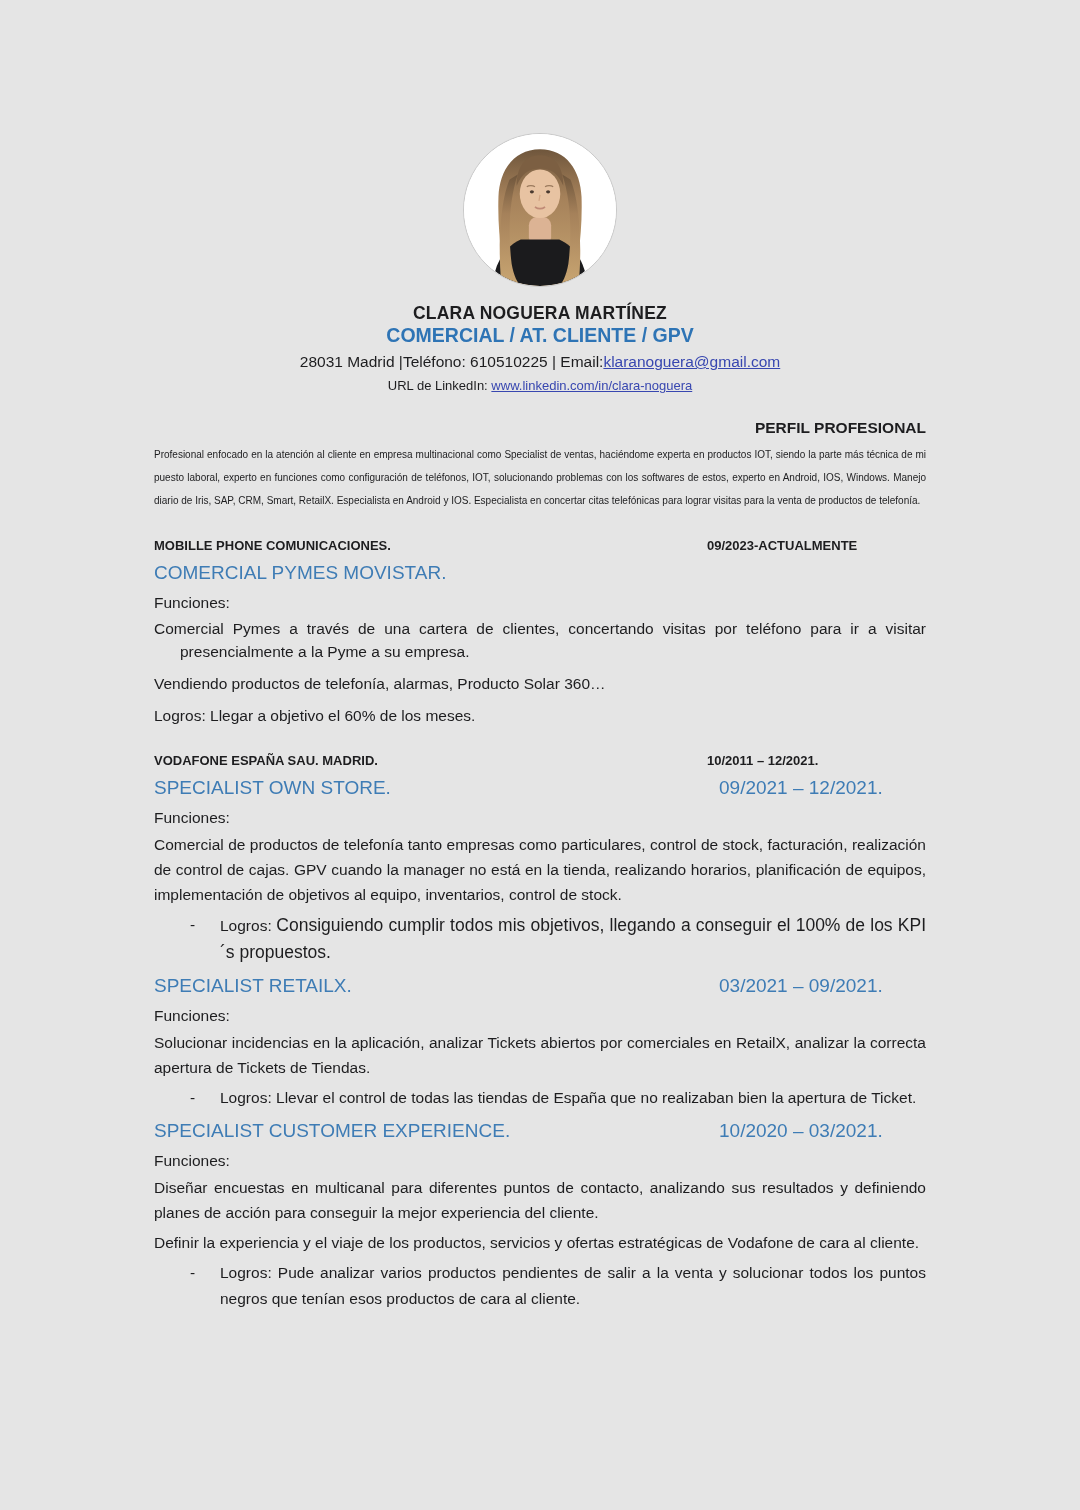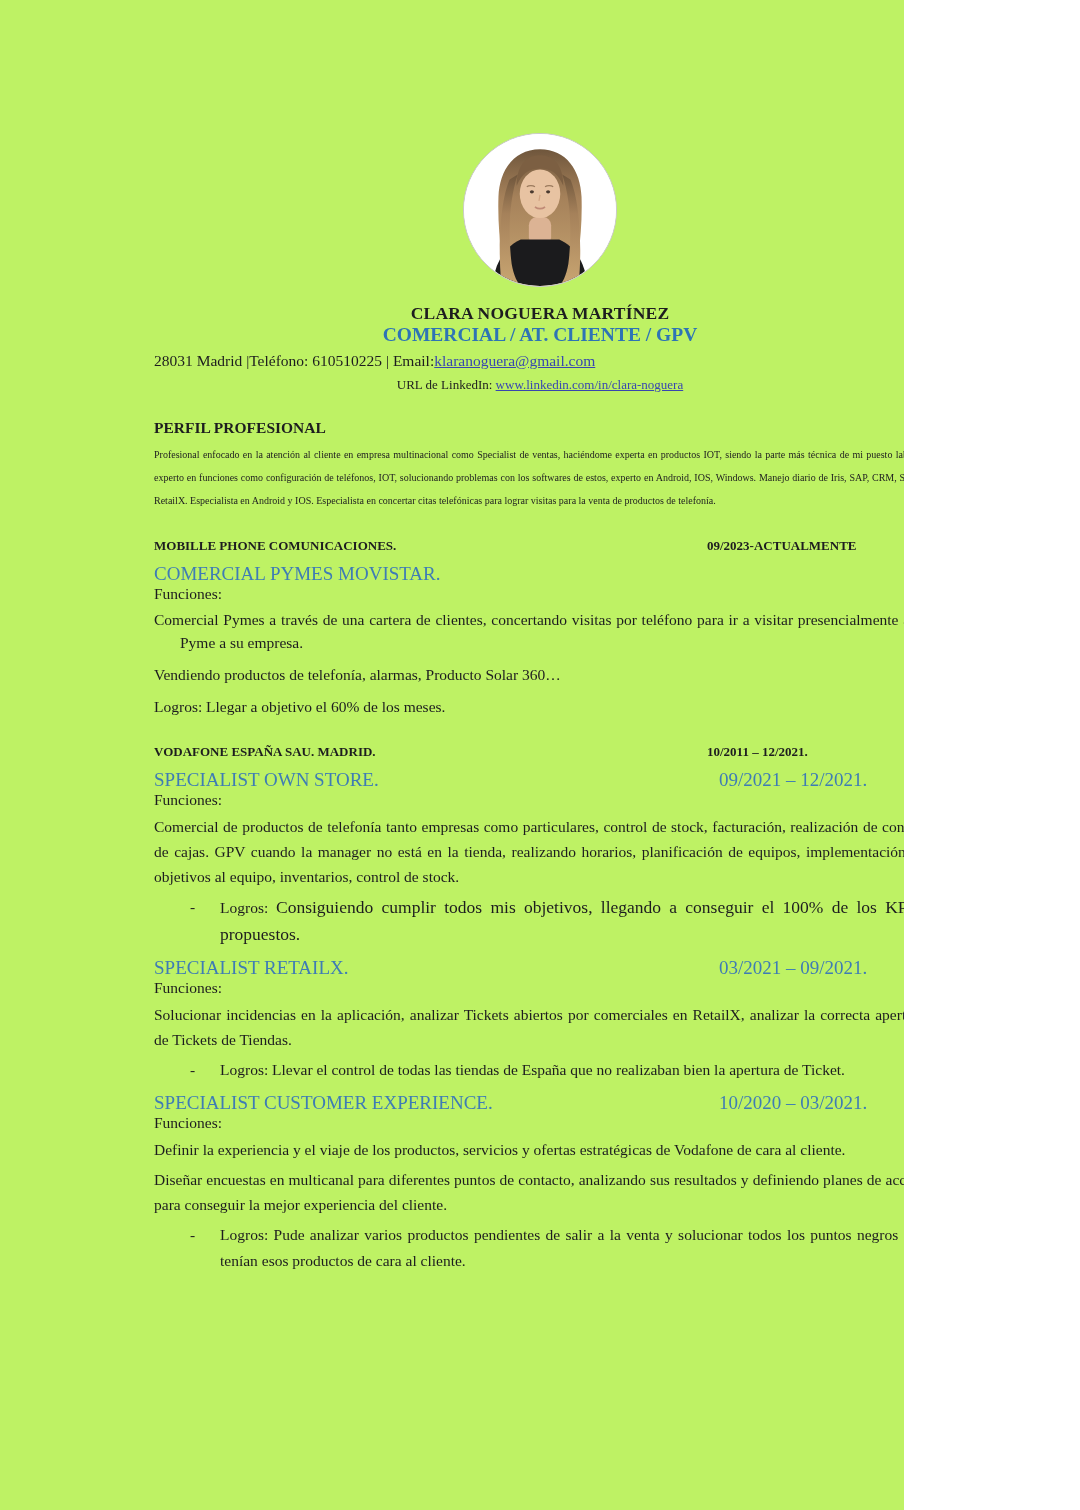--- a/index.html
+++ b/index.html
@@ -1,46 +1,46 @@
 <!DOCTYPE html>
 <html><head>
 <meta charset="utf-8">
 <style>
   html,body { margin:0; padding:0; background:#ffffff; }
   .page {
     position:relative;
-    width:904px; height:1510px;
-    background:#bef264;
-    font-family:Liberation Serif, serif;
+    width:1080px; height:1510px;
+    background:#e5e5e5;
+    font-family:Liberation Sans, sans-serif;
     color:#1d1d1f;
     overflow:hidden;
   }
   .content { position:absolute; left:154px; top:0; width:772px; }
 
   
   .avatar-wrap { display:flex; justify-content:center; margin-top:133px; }
   .avatar {
     width:152px; height:152px; border-radius:50%;
     border:1px solid #c9c9c9; overflow:hidden; background:#ffffff;
   }
   .name  { text-align:center; font-weight:bold; font-size:17.5px; margin-top:16px; letter-spacing:.2px; }
   .title { text-align:center; font-weight:bold; font-size:19.5px; color:#2E74B5; }
-  .contact  { text-align:left; font-size:15.5px; margin-top:6px; }
+  .contact  { text-align:center; font-size:15.5px; margin-top:6px; }
   .linkedin { text-align:center; font-size:13px; margin-top:7px; }
   a.link { color:#3847b0; text-decoration:underline; cursor:pointer; }
 
   
-  .section-h { text-align:left; font-weight:bold; font-size:15.5px; margin-top:26px; }
+  .section-h { text-align:right; font-weight:bold; font-size:15.5px; margin-top:26px; }
   .profile-p { font-size:10px; line-height:23px; text-align:justify; margin-top:6px; }
 
   .job-h  { position:relative; font-weight:bold; font-size:13px; margin-top:26px; }
   .job-h .date  { position:absolute; left:553px; top:0; white-space:nowrap; }
   .role-h { position:relative; color:#3E7CB5; font-size:19px; margin-top:9px; }
   .role-h .date { position:absolute; left:565px; top:0; white-space:nowrap; }
-  .func { font-size:15.5px; }
+  .func { font-size:15.5px; margin-top:10px; }
   .para { font-size:15.5px; line-height:25px; text-align:justify; margin-top:5px; }
   .para.tight { line-height:23px; }
   .hang { padding-left:26px; text-indent:-26px; }
   .plain { text-align:left; margin-top:9px; }
 
   .bullet { display:flex; margin-top:5px; font-size:15.5px; line-height:26px; }
   .bullet .dash  { flex:none; margin-left:36px; width:30px; }
   .bullet .btext { flex:1; text-align:justify; }
   .big { font-size:17.5px; }
 </style>
@@ -144,22 +144,22 @@
       <div class="btext">
         <span>Logros: </span><span>Llevar el control de todas las tiendas de España que no realizaban bien la apertura de Ticket.</span>
       </div>
     </div>
 
     <div class="role-h">
       <span>SPECIALIST CUSTOMER EXPERIENCE.</span>
       <span class="date">10/2020 – 03/2021.</span>
     </div>
     <div class="func">Funciones:</div>
+    <div class="para">Diseñar encuestas en multicanal para diferentes puntos de contacto, analizando sus resultados y definiendo planes de acción para conseguir la mejor experiencia del cliente.</div>
     <div class="para">Definir la experiencia y el viaje de los productos, servicios y ofertas estratégicas de Vodafone de cara al cliente.</div>
-    <div class="para">Diseñar encuestas en multicanal para diferentes puntos de contacto, analizando sus resultados y definiendo planes de acción para conseguir la mejor experiencia del cliente.</div>
     <div class="bullet">
       <span class="dash">-</span>
       <div class="btext">
         <span>Logros: </span><span>Pude analizar varios productos pendientes de salir a la venta y solucionar todos los puntos negros que tenían esos productos de cara al cliente.</span>
       </div>
     </div>
 
   </div>
 </div>
 

